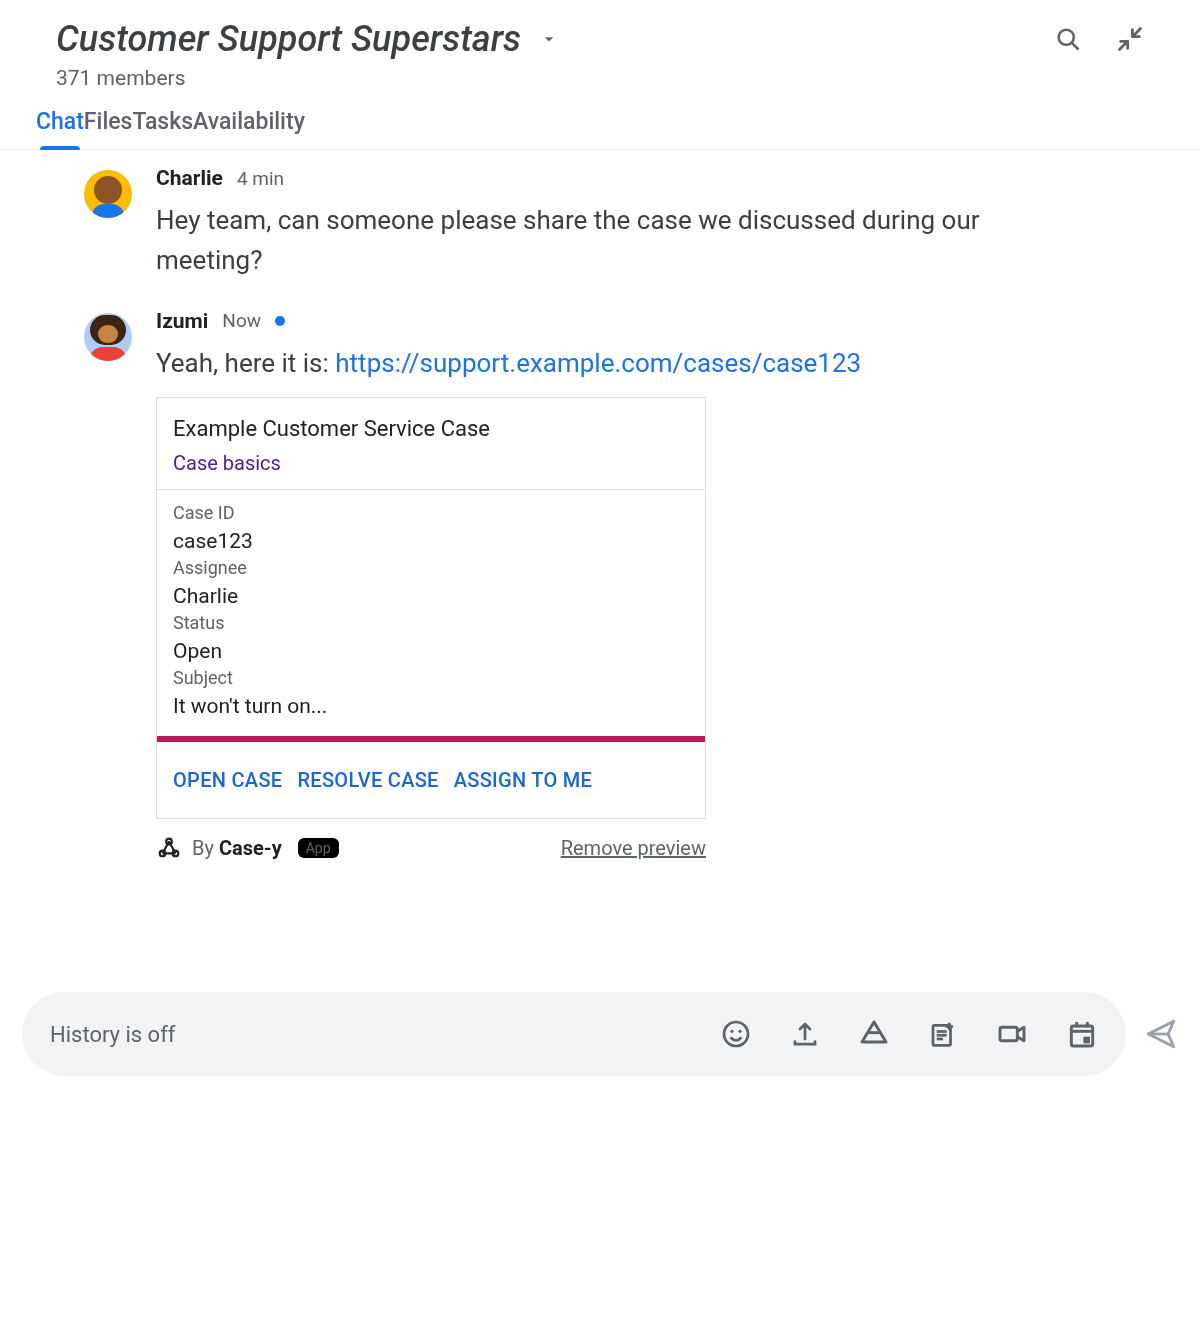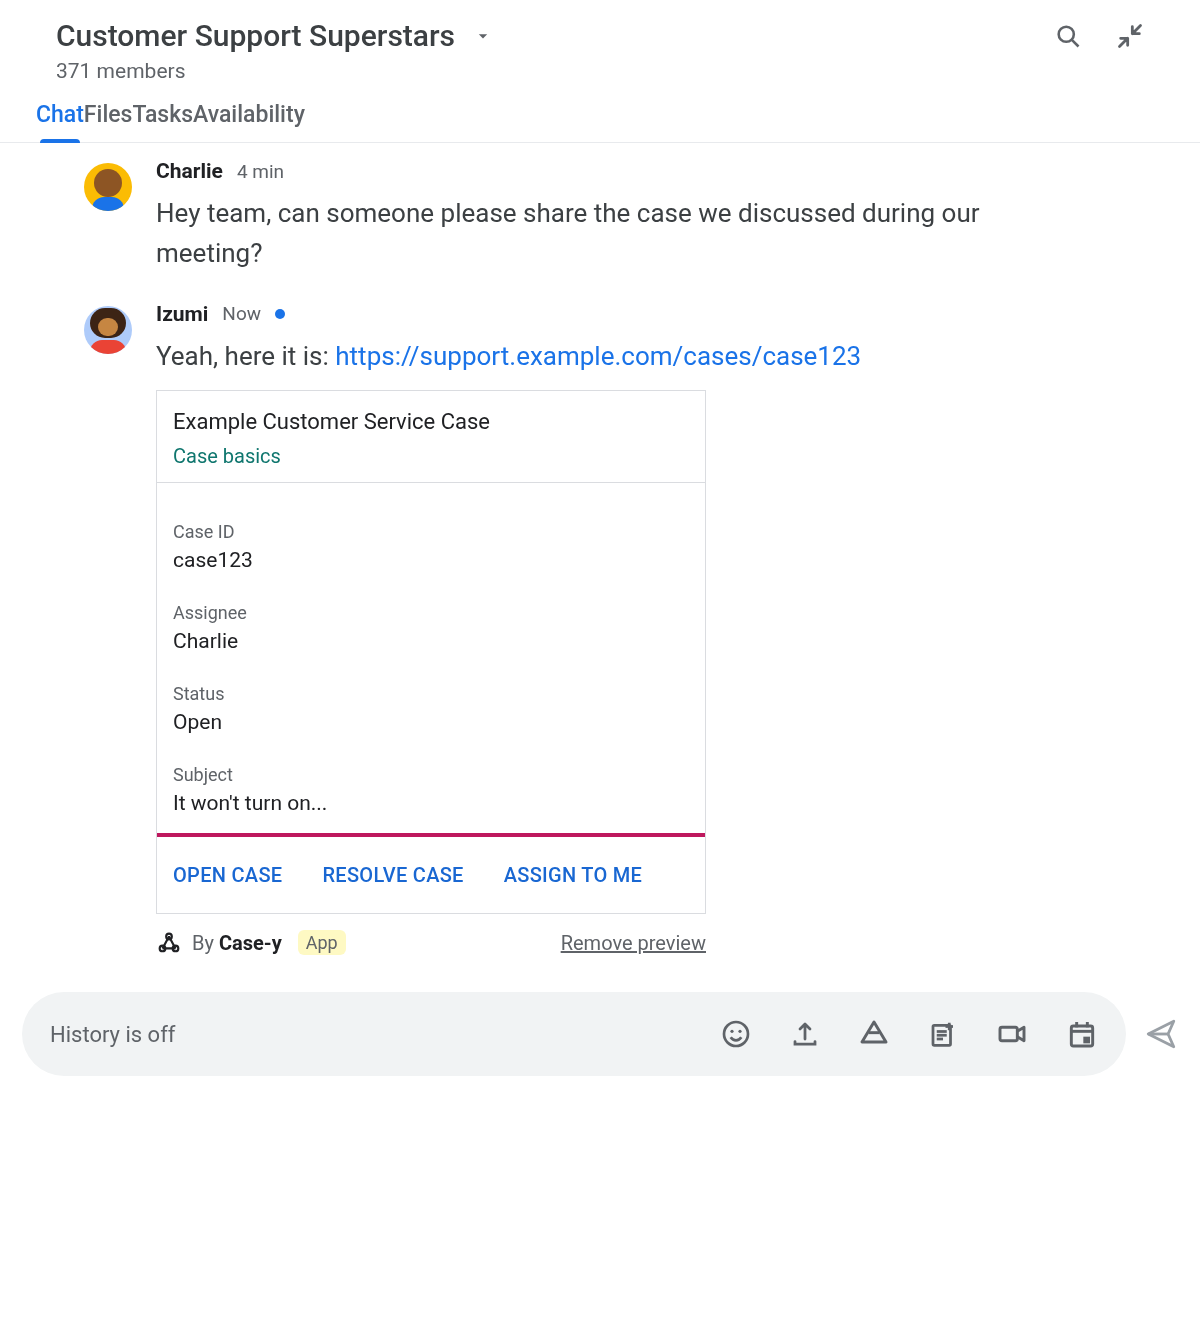--- a/index.html
+++ b/index.html
@@ -6,21 +6,21 @@
   html, body { margin:0; padding:0; }
   body {
     font-family: Roboto, "Helvetica Neue", Arial, sans-serif;
     width:1200px; height:1336px; background:#fff; color:#202124;
     -webkit-font-smoothing: antialiased;
   }
 
   
   .header { padding: 18px 56px 0 56px; }
   .title-row { display:flex; align-items:center; }
-  .space-title { font-size:30px; font-weight:500; color:#3c4043; letter-spacing:0; }
+  .space-title { font-size:36px; font-weight:500; color:#3c4043; letter-spacing:0;font-style:italic; }
   .dropdown-icon { margin-left:18px; display:inline-flex; }
   .header-actions { margin-left:auto; display:flex; align-items:center; gap:34px; }
   .header-ico { color:#5f6368; }
   .member-count { font-size:21px; color:#5f6368; margin-top:6px; }
 
   
   .tabs { display:flex; padding: 18px 0 0 36px; border-bottom:1px solid #e8eaed; }
   .tab { font-size:23px; font-weight:500; color:#5f6368; padding: 0 0 14px 0; cursor:pointer; }
   .tab.active { color:#1a73e8; position:relative; }
   .tab.active::after { content:""; position:absolute; left:8%; right:8%; bottom:-1px; height:4px; background:#1a73e8; border-radius:4px 4px 0 0; }
@@ -34,33 +34,33 @@
   .author { font-size:21px; font-weight:700; color:#202124; }
   .time { font-size:19px; color:#5f6368; }
   .dot-new { width:10px; height:10px; border-radius:50%; background:#1a73e8; display:inline-block; }
   .text { font-size:26px; color:#3c4043; margin-top:10px; line-height:1.55; max-width:900px; }
   .text a { color:#1a73e8; text-decoration:none; }
 
   
   .card { width:550px; border:1px solid #dadce0; border-radius:0; margin-top:14px; overflow:hidden; }
   .card-hdr { padding:18px 16px 14px 16px; border-bottom:1px solid #dadce0; }
   .card-title { font-size:22px; color:#202124; }
-  .card-sub { font-size:20px; color:#0f766e; margin-top:10px; }
+  .card-sub { font-size:20px; color:#4c1d95; margin-top:10px; }
   .card-body { padding: 8px 16px 18px 16px; }
-  .field { margin-top:30px; }
+  .field { margin-top:4px; }
   .f-label { font-size:18px; color:#5f6368; }
   .f-value { font-size:21px; color:#202124; margin-top:6px; }
-  .card-actions { border-top:4px solid #be185d; padding:26px 16px; display:flex; gap:40px; }
+  .card-actions { border-top:6px solid #be185d; padding:26px 16px; display:flex; gap:15px; }
   .card-btn { font-size:20px; font-weight:500; color:#1967d2; letter-spacing:0.3px; cursor:pointer; }
 
   
   .preview-footer { display:flex; align-items:center; gap:10px; margin-top:16px; font-size:20px; color:#5f6368; width:550px;text-align:center; }
   .webhook-icon { color:#202124; display:inline-flex; }
   .by-app .app-name { color:#202124; font-weight:700; }
-  .app-chip { background:#fef9c3; color:#5f6368; border-radius:6px; padding:2px 8px; font-size:18px; margin-left:6px; }
+  .app-chip { background:#000000; color:#5f6368; border-radius:6px; padding:2px 8px; font-size:14px; margin-left:6px; }
   .remove-link { margin-left:auto; color:#5f6368; text-decoration:underline; cursor:pointer; }
 
   
   .composer-row { position:absolute; left:22px; right:22px; top:992px; display:flex; align-items:center; gap:18px; }
   .composer { flex:1; background:#f1f3f4; border-radius:42px; height:84px; display:flex; align-items:center; padding:0 28px; }
   .composer .ph { font-size:22px; color:#5f6368; }
   .composer-icons { display:flex; align-items:center; gap:38px; margin-left:auto; color:#5f6368; }
   .send-icon { color:#9aa0a6; display:flex; }
   svg { display:block; }
 

